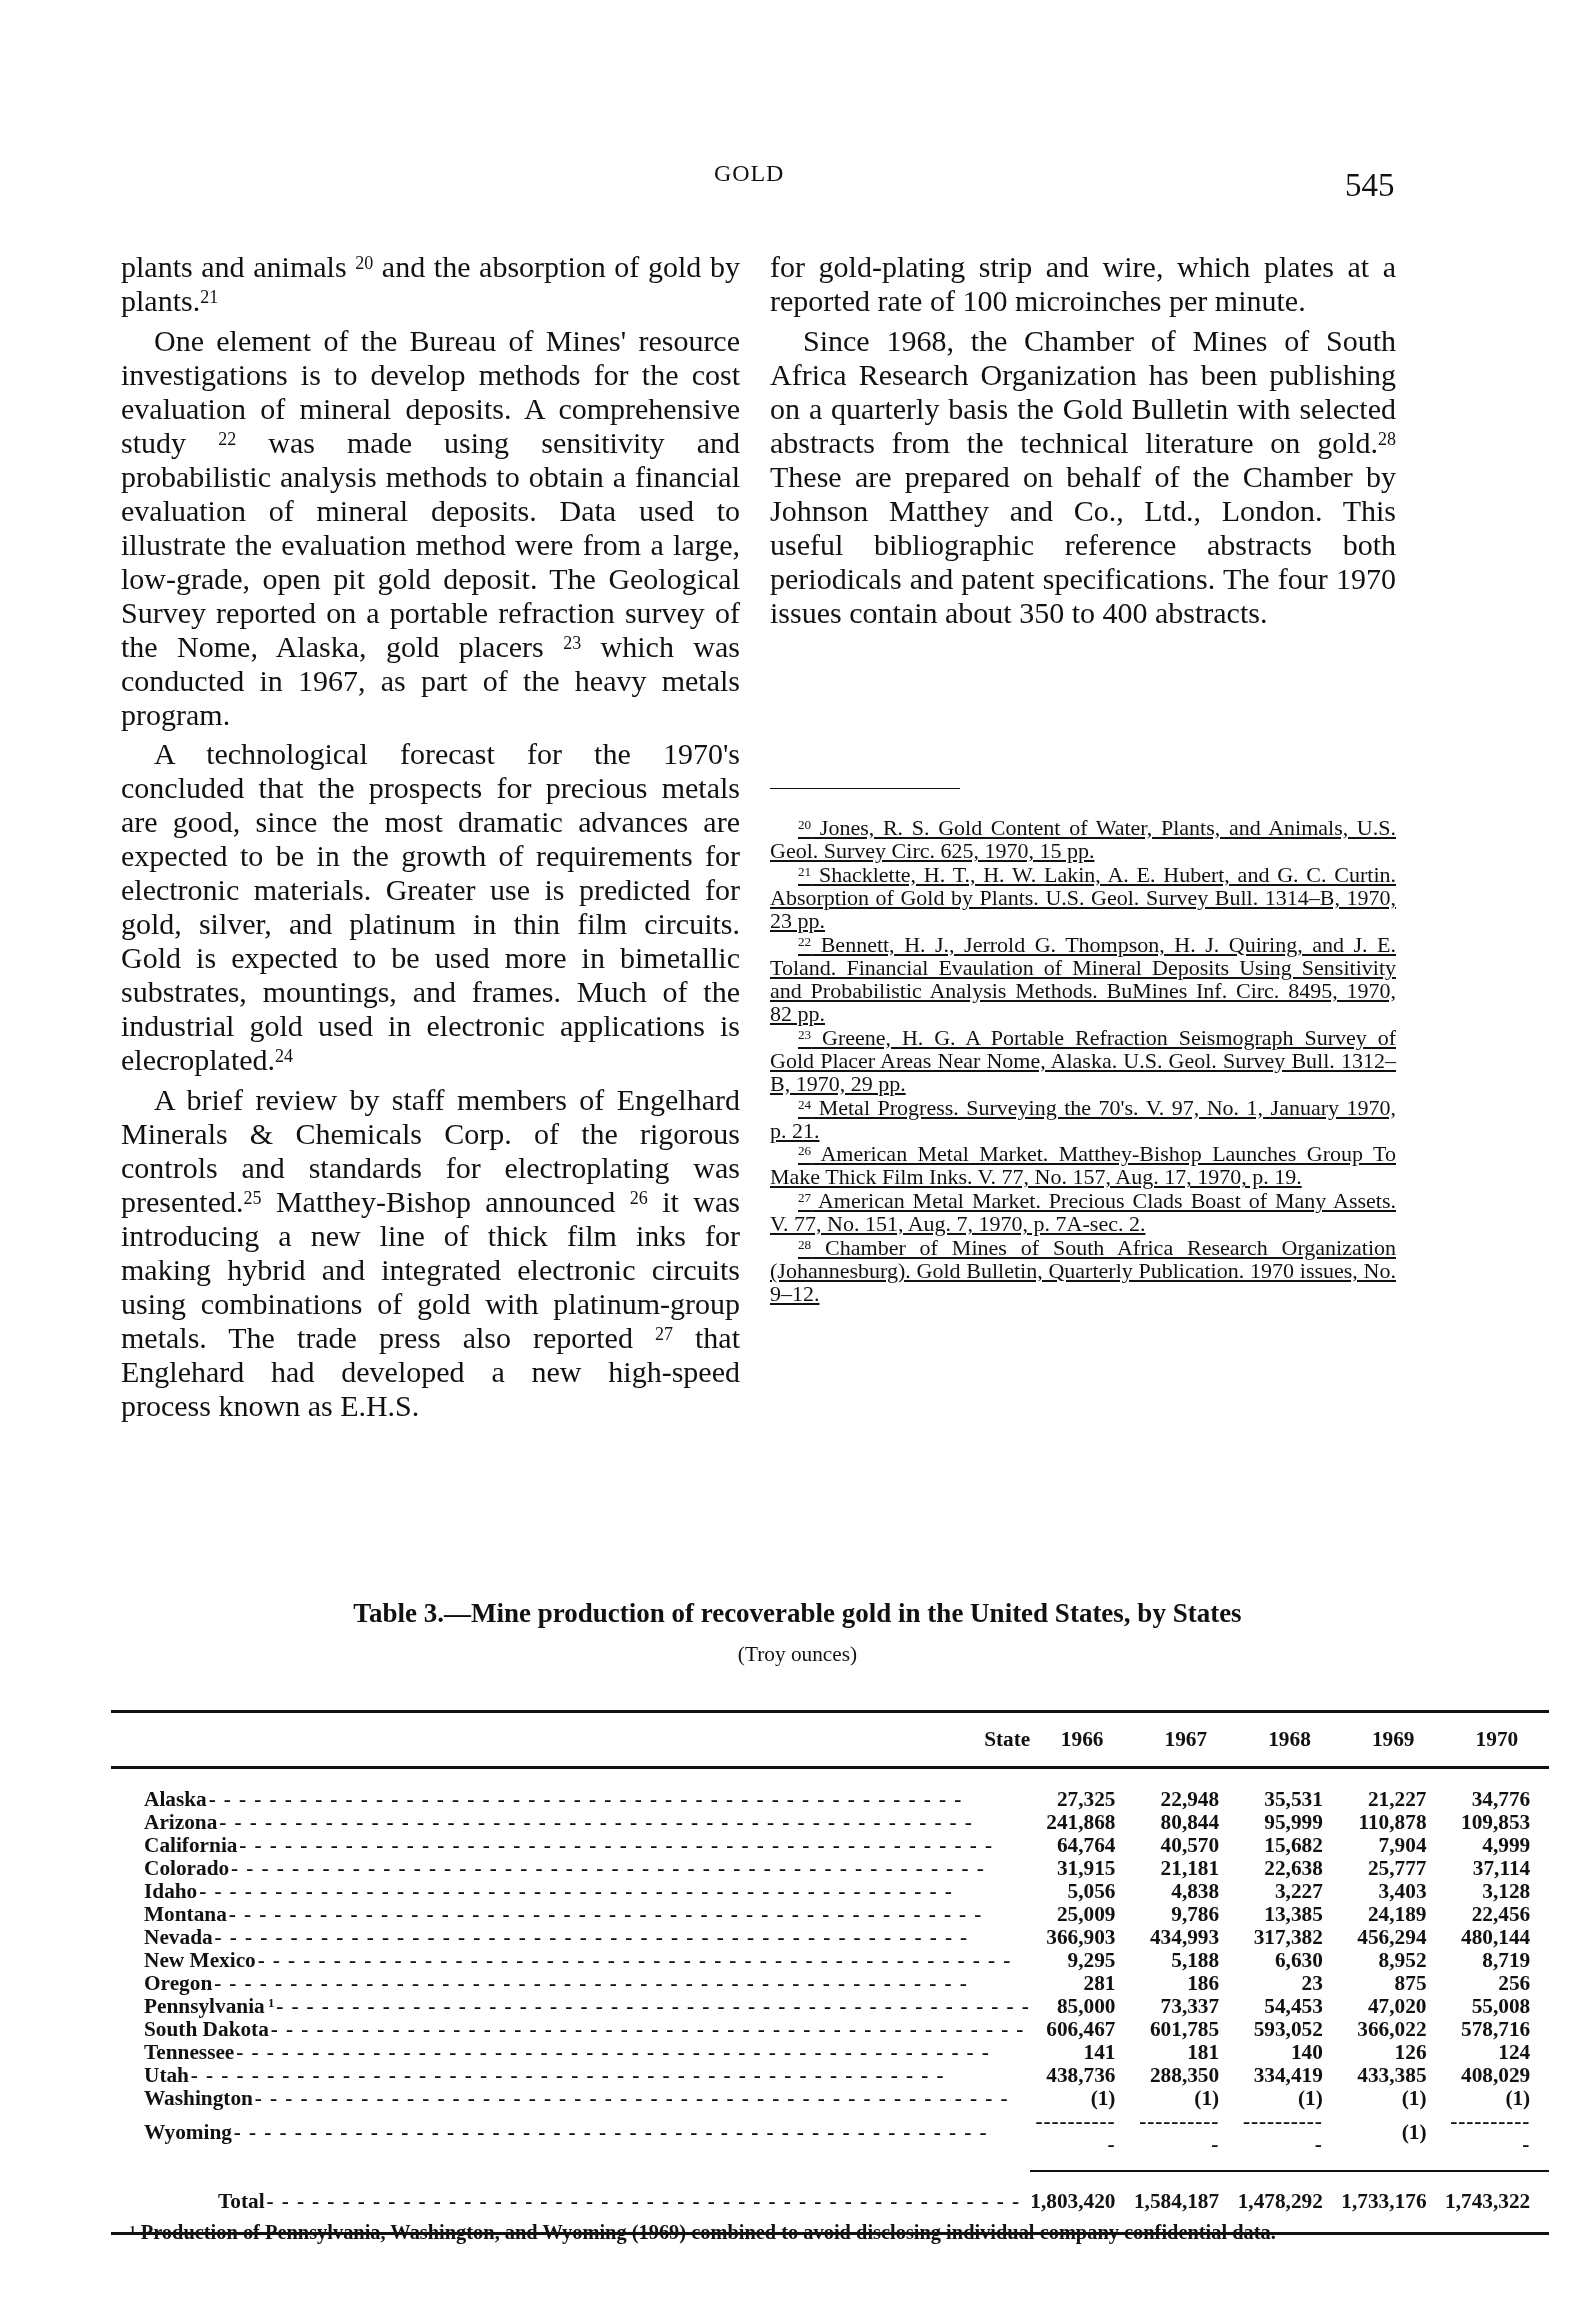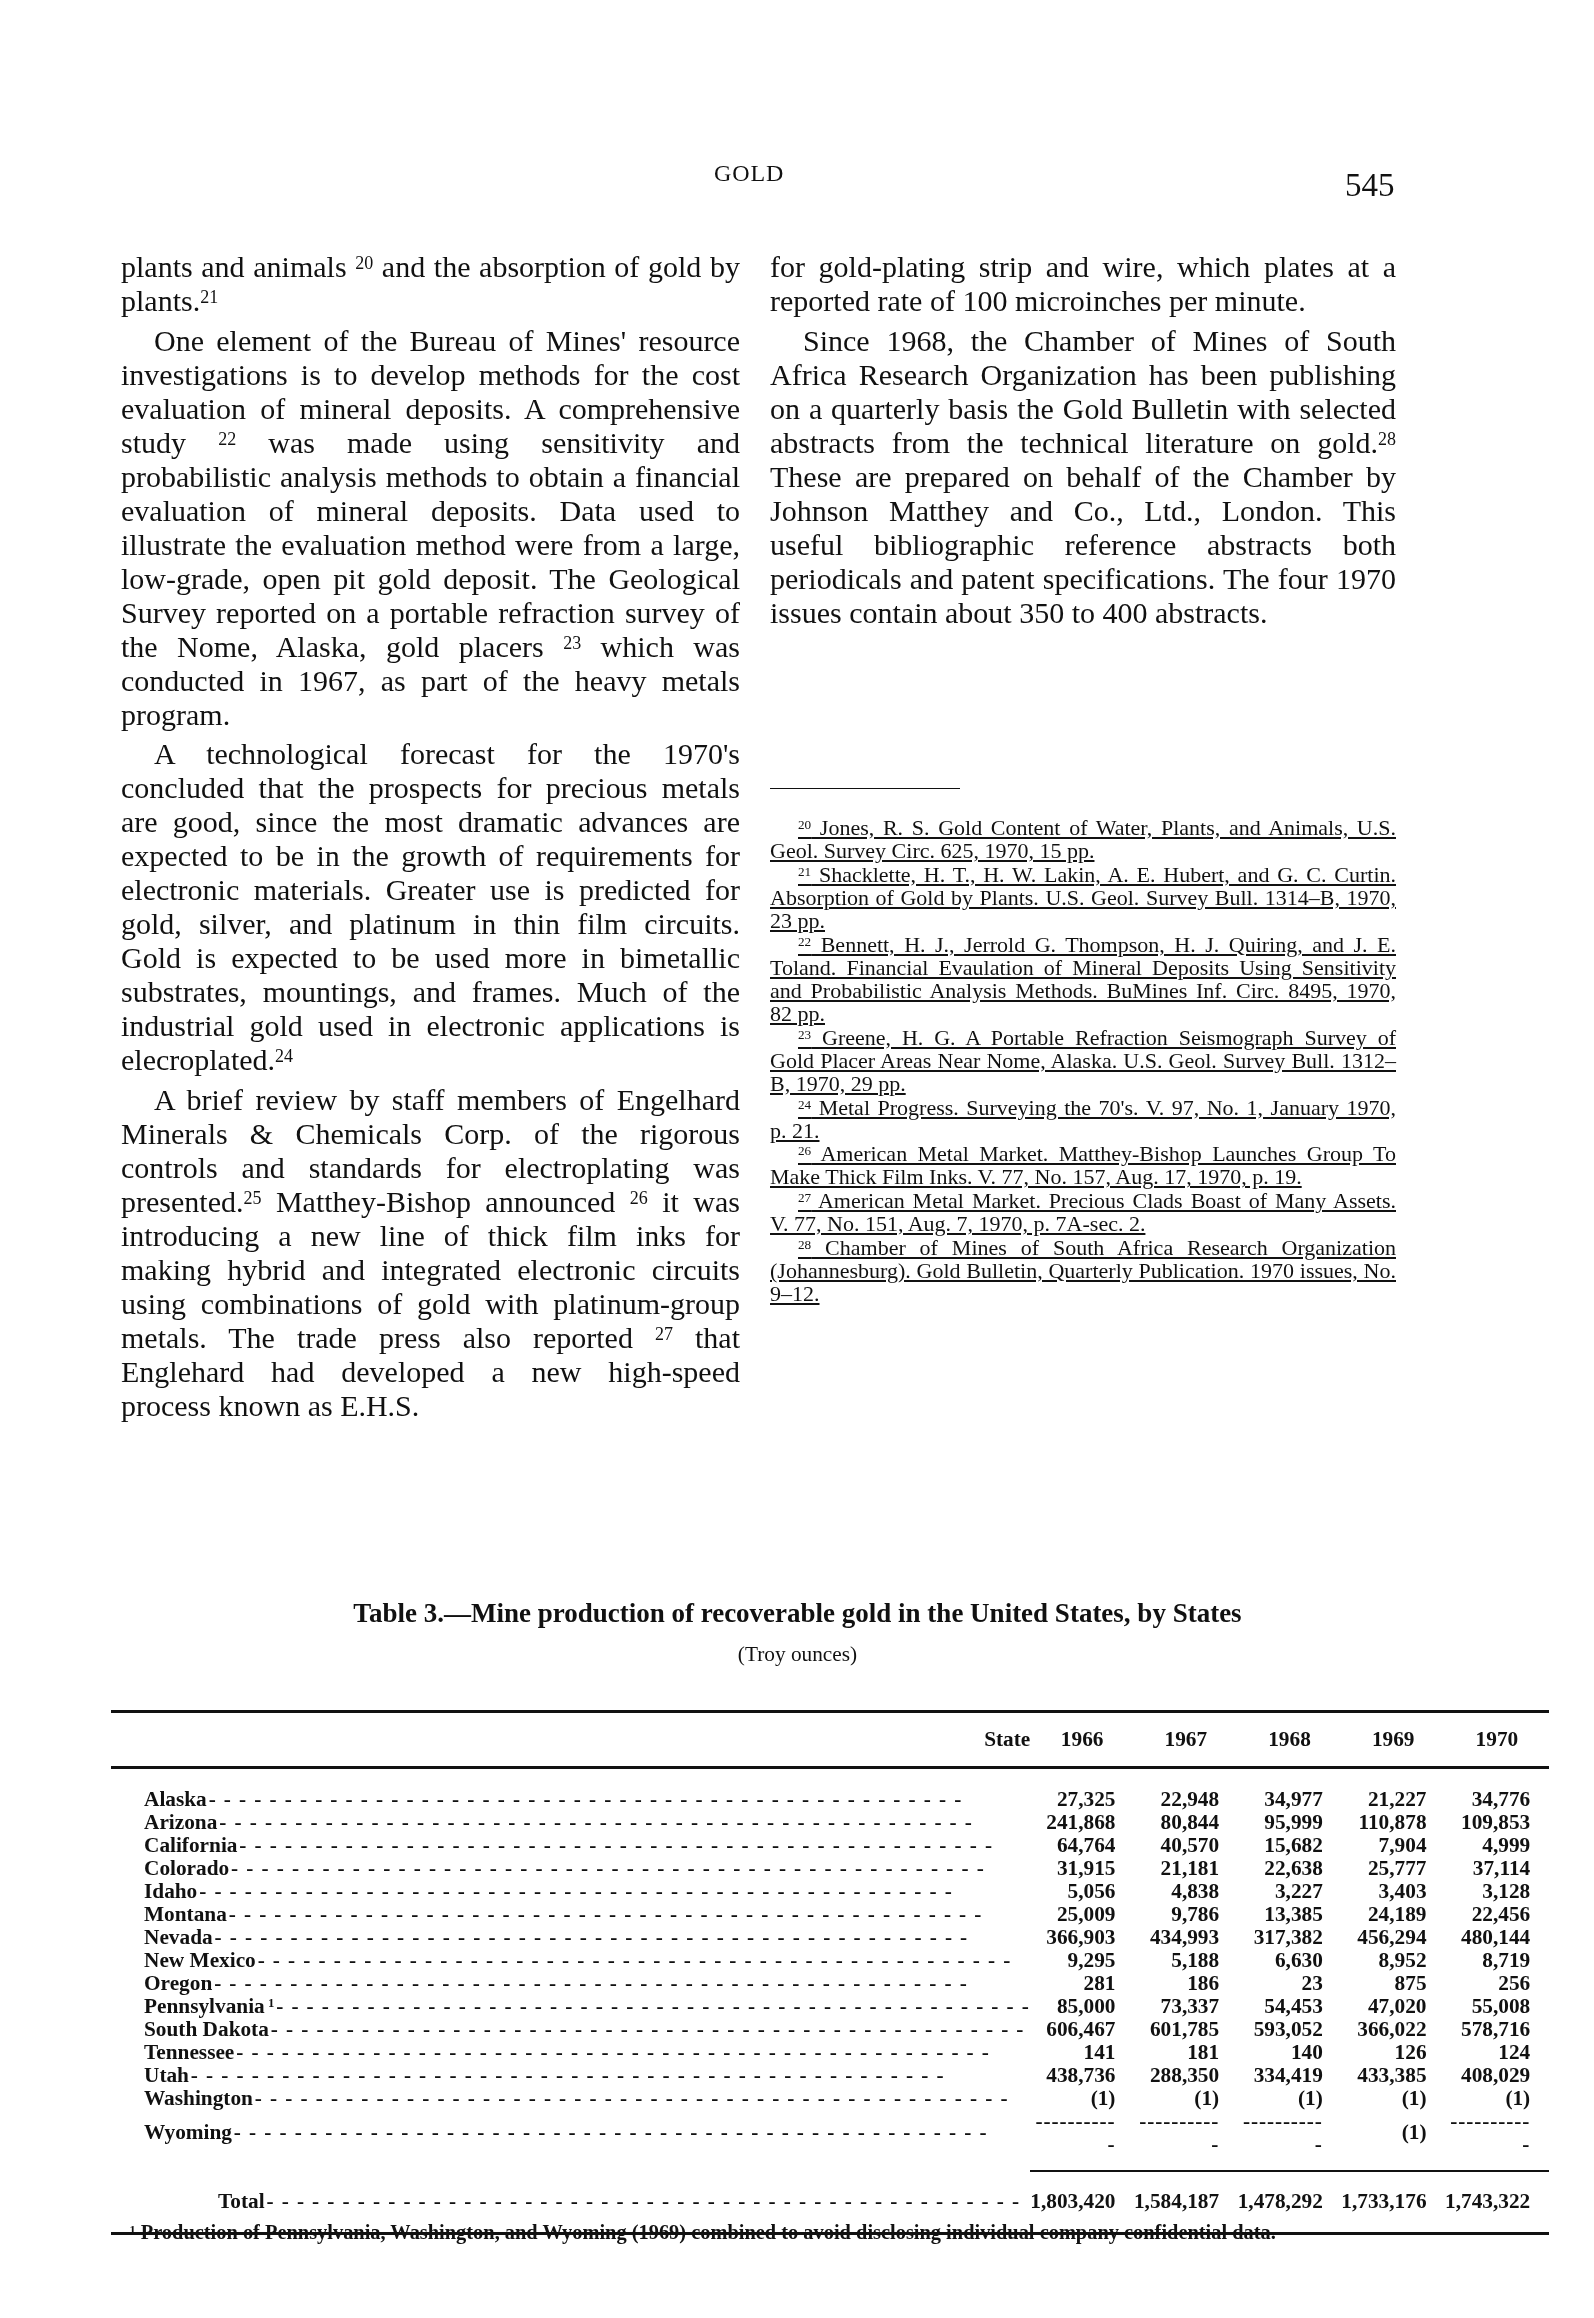--- a/index.html
+++ b/index.html
@@ -81,21 +81,21 @@
   <tbody id="table-body">
       <tr class="first">
         <td>
           <div class="leader">
             <span class="name">Alaska</span>
             <span class="dots"></span>
           </div>
         </td>
         <td class="num">27,325</td>
         <td class="num">22,948</td>
-        <td class="num">34,977</td>
+        <td class="num">35,531</td>
         <td class="num">21,227</td>
         <td class="num">34,776</td>
       </tr>
       <tr>
         <td>
           <div class="leader">
             <span class="name">Arizona</span>
             <span class="dots"></span>
           </div>
         </td>

